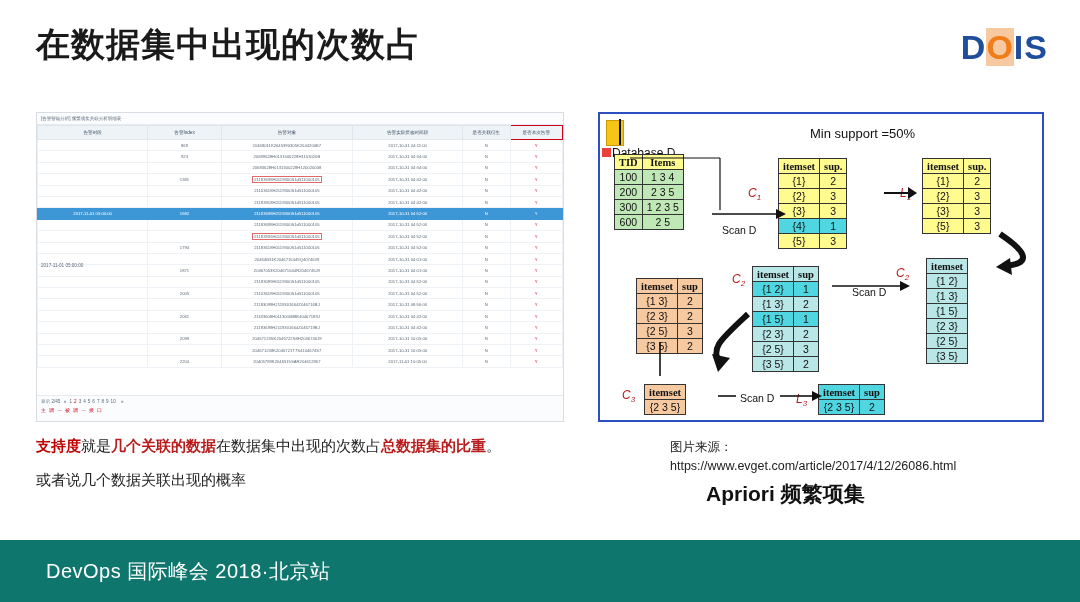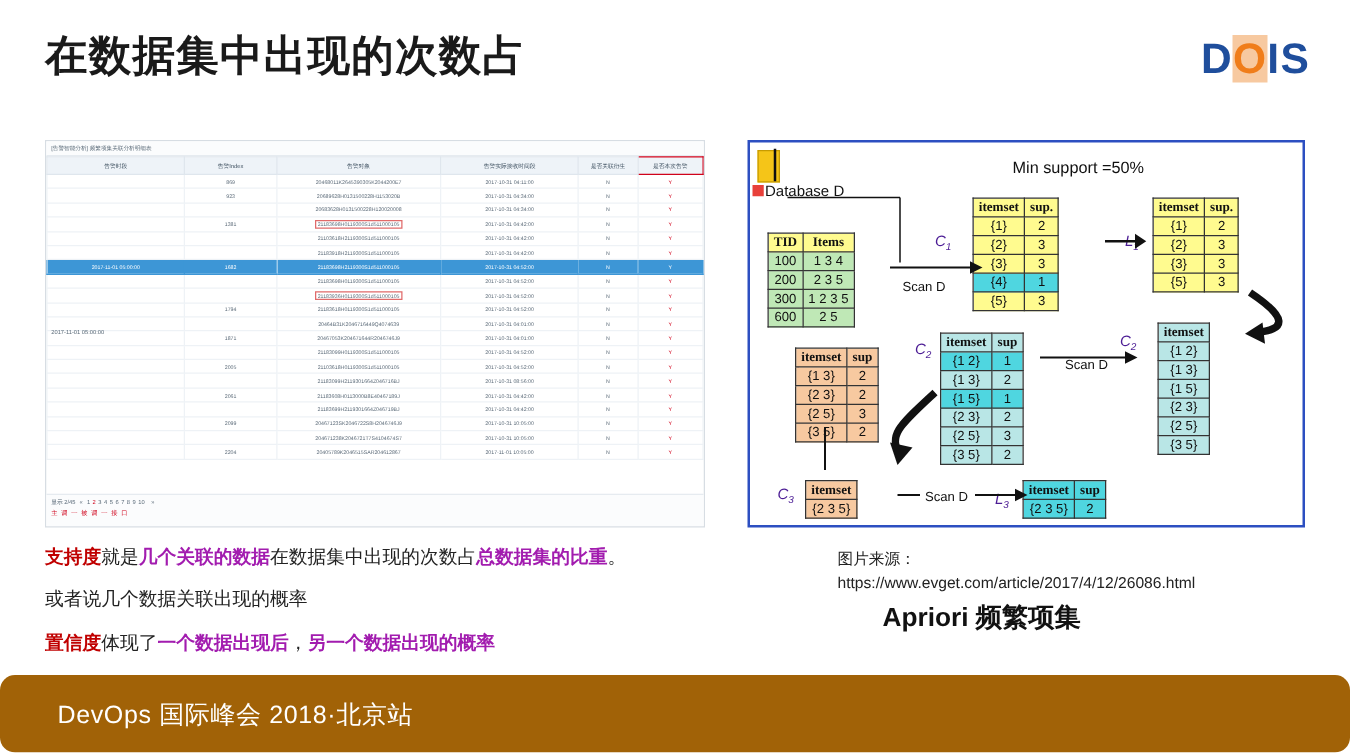--- a/index.html
+++ b/index.html
@@ -116,43 +116,42 @@
   .tbl td, .tbl th {
     border: 1px solid #333; padding: 0 4px; height: 15px;
     text-align: center; font-weight: normal; color:#111;
   }
   .tbl th { font-weight: bold; font-family: Liberation Serif, serif; }
   .y { background: #fffb8f; }
   .g { background: #bfe8b6; }
   .c { background: #b9e6e6; }
   .o { background: #f7c9a0; }
   .cy { background: #4fd6e0; }
-  .lbl { position: absolute; font-size: 12px; font-style: italic; color:#4c1d95; }
+  .lbl { position: absolute; font-size: 12px; font-style: italic; color:#b91c1c; }
   .lbl sub { font-size: 8px; }
   .scan { position: absolute; font-size: 10.5px; color:#111; }
   .ap-line { position: absolute; background: #111; }
   .ap-arrow {
     position:absolute; width:0;height:0;border-style:solid;
   }
   .curve { position:absolute; }
 
   
   .notes { position: absolute; left: 36px; top: 436px; width: 560px; }
   .note-line { font-size: 15px; color: #222; margin-bottom: 14px; line-height: 1.35; }
   .red { color: #c00000; font-weight: bold; }
-  .bold { font-weight: bold; color:#a21caf; }
+  .bold { font-weight: bold; color:#b91c1c; }
 
   .src { position: absolute; left: 630px; top: 438px; width: 420px; font-size: 12.5px; color: #222; line-height: 1.5; margin-left: 40px; }
   .ap-caption { position: absolute; left: 706px; top: 480px; font-size: 21px; font-weight: bold; color: #111; }
 
   
   .footer {
     position: absolute; left: 0; bottom: 0; width: 100%; height: 62px;
-    background: #a16207;
-    border-radius: 12px;
+    background: #0f766e;
   }
   .footer-text {
     position: absolute; left: 46px; top: 18px;
     color: #ffffff; font-size: 20px; letter-spacing: 0.5px;
   }
 </style>
 </head>
 <body>
 
 <div class="slide">
@@ -351,21 +350,21 @@
   </div>
 
   <div class="apriori">
 
     <div class="ap-cursor"></div>
     <div class="ap-arrowdot"></div>
 
     <div class="ap-min">Min support =50%</div>
     <div class="ap-db">Database D</div>
 
-    <table class="tbl" style="left:14px; top:72px;border-radius:20px;">
+    <table class="tbl" style="left:14px; top:40px;border-radius:20px;">
       <thead>
           <tr>
         <th class="y">TID</th>
         <th class="y">Items</th>
       </tr>
         </thead>
       <tbody id="db-body">
           <tr>
             <td class="g">100</td>
             <td class="g">1 3 4</td>
@@ -594,23 +593,20 @@
       <path d="M 30 44 L 120 44" stroke="#111" stroke-width="1.2" fill="none"></path>
       <path d="M 120 44 L 120 96" stroke="#111" stroke-width="1.2" fill="none"></path>
     </svg>
   </div>
 
   <div class="notes">
     <div class="note-line">
       <span class="red">支持度</span><span>就是</span><span class="bold">几个关联的数据</span><span>在数据集中出现的次数占</span><span class="bold">总数据集的比重</span><span>。</span>
     </div>
     <div class="note-line">或者说几个数据关联出现的概率</div>
-    <div class="note-line">
-      <span class="red">置信度</span><span>体现了</span><span class="bold">一个数据出现后</span><span>，</span><span class="bold">另一个数据出现的概率</span>
-    </div>
   </div>
 
   <div class="src">
     <div>图片来源：</div>
     <div>https://www.evget.com/article/2017/4/12/26086.html</div>
   </div>
   <div class="ap-caption">Apriori 频繁项集</div>
 
   <div class="footer">
     <div class="footer-text">DevOps 国际峰会 2018·北京站</div>

